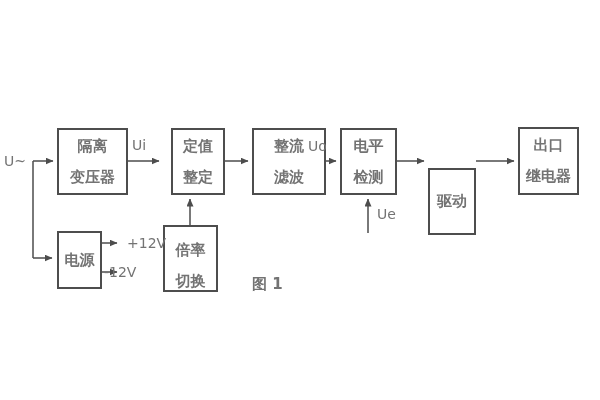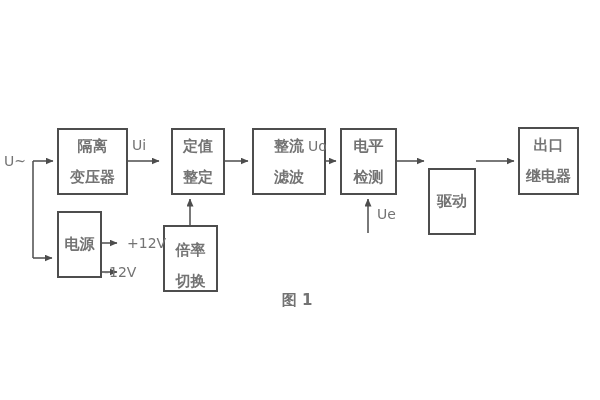--- a/index.html
+++ b/index.html
@@ -38,42 +38,41 @@
     text-align: center;
     white-space: nowrap;
   }
   .block span:empty { display: none; }
   .b1 { left: 57px;  top: 128px; width: 71px; height: 67px; }
   .b2 { left: 171px; top: 128px; width: 54px; height: 67px; }
   .b3 { left: 252px; top: 128px; width: 74px; height: 67px; }
   .b4 { left: 340px; top: 128px; width: 57px; height: 67px; }
   .b5 { left: 428px; top: 128px; width: 48px; height: 67px; margin-top: 40px; }
   .b6 { left: 518px; top: 127px; width: 61px; height: 68px; }
-  .b7 { left: 57px;  top: 211px; width: 45px; height: 67px; }
+  .b7 { left: 57px;  top: 231px; width: 45px; height: 58px; }
   .b8 { left: 163px; top: 225px; width: 55px; height: 67px; justify-content: flex-end; }
   .b9 { left: 325px; top: 233px; width: 95px; height: 45px; }
   .lbl {
     position: absolute;
     font-size: 14px;
     font-weight: normal;
     line-height: 16px;
     white-space: nowrap;
     text-align: center;
   }
   .lbl-u   { left: 4px;   top: 153px; }
   .lbl-ui  { left: 132px; top: 137px; }
   .lbl-uo  { left: 308px; top: 138px; }
   .lbl-ue  { left: 377px; top: 206px; }
   .lbl-p12 { left: 121px; top: 235px; margin-left: 6px; }
   .lbl-n12 { left: 104px; top: 264px; }
   .caption {
     position: absolute;
-    left: 252px; top: 291px;
+    left: 252px; top: 275px;
     width: 90px;
-    text-align: center;
     font-size: 15px;
     font-weight: bold;
   }
 </style>
 </head>
 <body>
 
 <div class="stage">
 
   <svg class="wires" viewBox="0 0 600 400" xmlns="http://www.w3.org/2000/svg">

